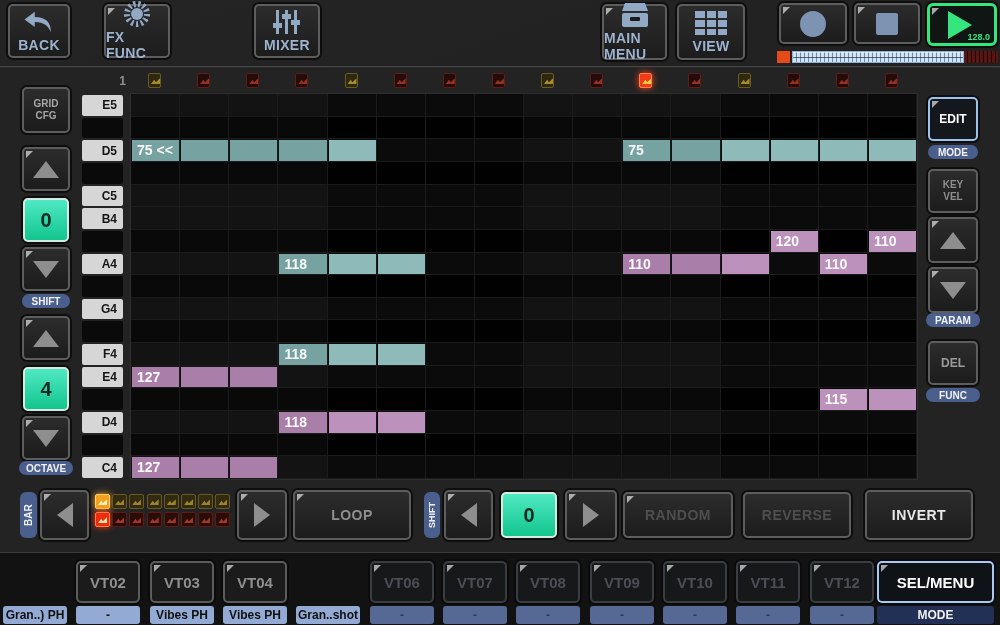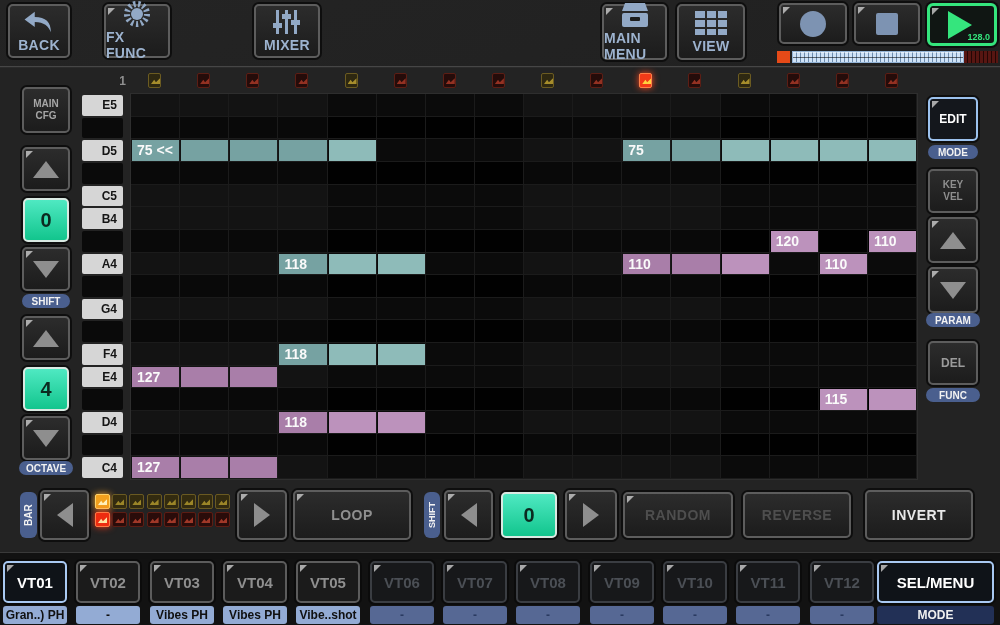--- a/index.html
+++ b/index.html
@@ -184,21 +184,21 @@
 
   <div id="progress">
     <div class="pb-start"></div>
     <div class="pb-fill"></div>
     <div class="pb-rest"></div>
   </div>
 
   <div id="main-panel">
 
     <div class="btn" style="left:22px;top:20px;width:48px;height:46px;">
-      <span class="side-lbl"><span>MAIN</span><br>
+      <span class="side-lbl"><span>GRID</span><br>
       <span>CFG</span></span>
     </div>
     <div class="btn notch" style="left:22px;top:80px;width:48px;height:44px;">
         <span class="tri-up"></span>
       </div>
     <div class="valbtn" style="left:23px;top:131px;width:46px;height:44px;">0</div>
     <div class="btn notch" style="left:22px;top:180px;width:48px;height:44px;">
         <span class="tri-down"></span>
       </div>
     <div class="pill" style="left:22px;top:227px;width:48px;height:14px;">SHIFT</div>
@@ -691,30 +691,28 @@
       </div>
 
     <div class="btn notch fnbtn" style="left:623px;top:425px;width:110px;height:46px;color:#4e4e4e;">RANDOM</div>
     <div class="btn fnbtn" style="left:743px;top:425px;width:108px;height:46px;color:#4e4e4e;">REVERSE</div>
     <div class="btn fnbtn" style="left:865px;top:423px;width:108px;height:50px;color:#e8e8e8;">INVERT</div>
   </div>
 
   <div id="track-strip">
     <div class="tab selected notch" id="selmenu-tab" style="left:877px;width:117px;">SEL/MENU</div>
     <div class="tpill navy" style="left:877px;width:117px;">MODE</div>
-  <div class="tab notch selected" style="left: 3px; width: 64px;">VT01</div>
       <div class="tpill " style="left: 3px; width: 64px;">Gran..) PH</div>
       <div class="tab notch " style="left: 76px; width: 64px;">VT02</div>
       <div class="tpill " style="left: 76px; width: 64px;">-</div>
       <div class="tab notch " style="left: 150px; width: 64px;">VT03</div>
       <div class="tpill " style="left: 150px; width: 64px;">Vibes PH</div>
       <div class="tab notch " style="left: 223px; width: 64px;">VT04</div>
       <div class="tpill " style="left: 223px; width: 64px;">Vibes PH</div>
-      <div class="tab notch " style="left: 296px; width: 64px;">VT05</div>
-      <div class="tpill " style="left: 296px; width: 64px;">Vibe..shot</div>
+      <div class="tpill " style="left: 296px; width: 64px;">Gran..shot</div>
       <div class="tab notch dim" style="left: 370px; width: 64px;">VT06</div>
       <div class="tpill dark" style="left: 370px; width: 64px;">-</div>
       <div class="tab notch dim" style="left: 443px; width: 64px;">VT07</div>
       <div class="tpill dark" style="left: 443px; width: 64px;">-</div>
       <div class="tab notch dim" style="left: 516px; width: 64px;">VT08</div>
       <div class="tpill dark" style="left: 516px; width: 64px;">-</div>
       <div class="tab notch dim" style="left: 590px; width: 64px;">VT09</div>
       <div class="tpill dark" style="left: 590px; width: 64px;">-</div>
       <div class="tab notch dim" style="left: 663px; width: 64px;">VT10</div>
       <div class="tpill dark" style="left: 663px; width: 64px;">-</div>

